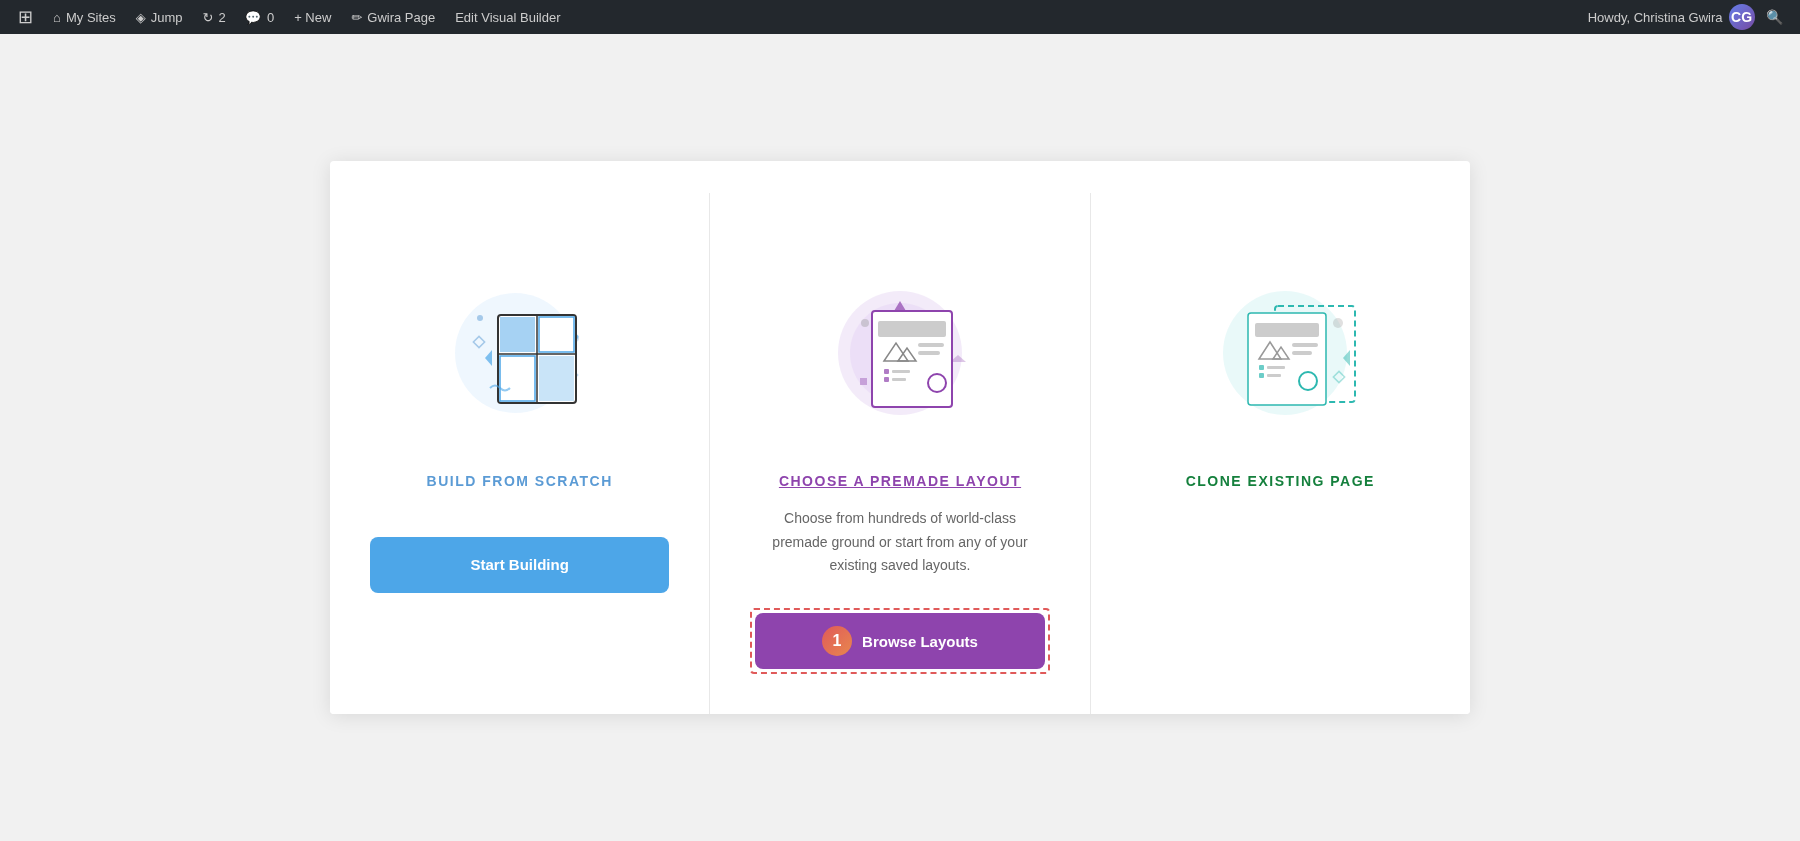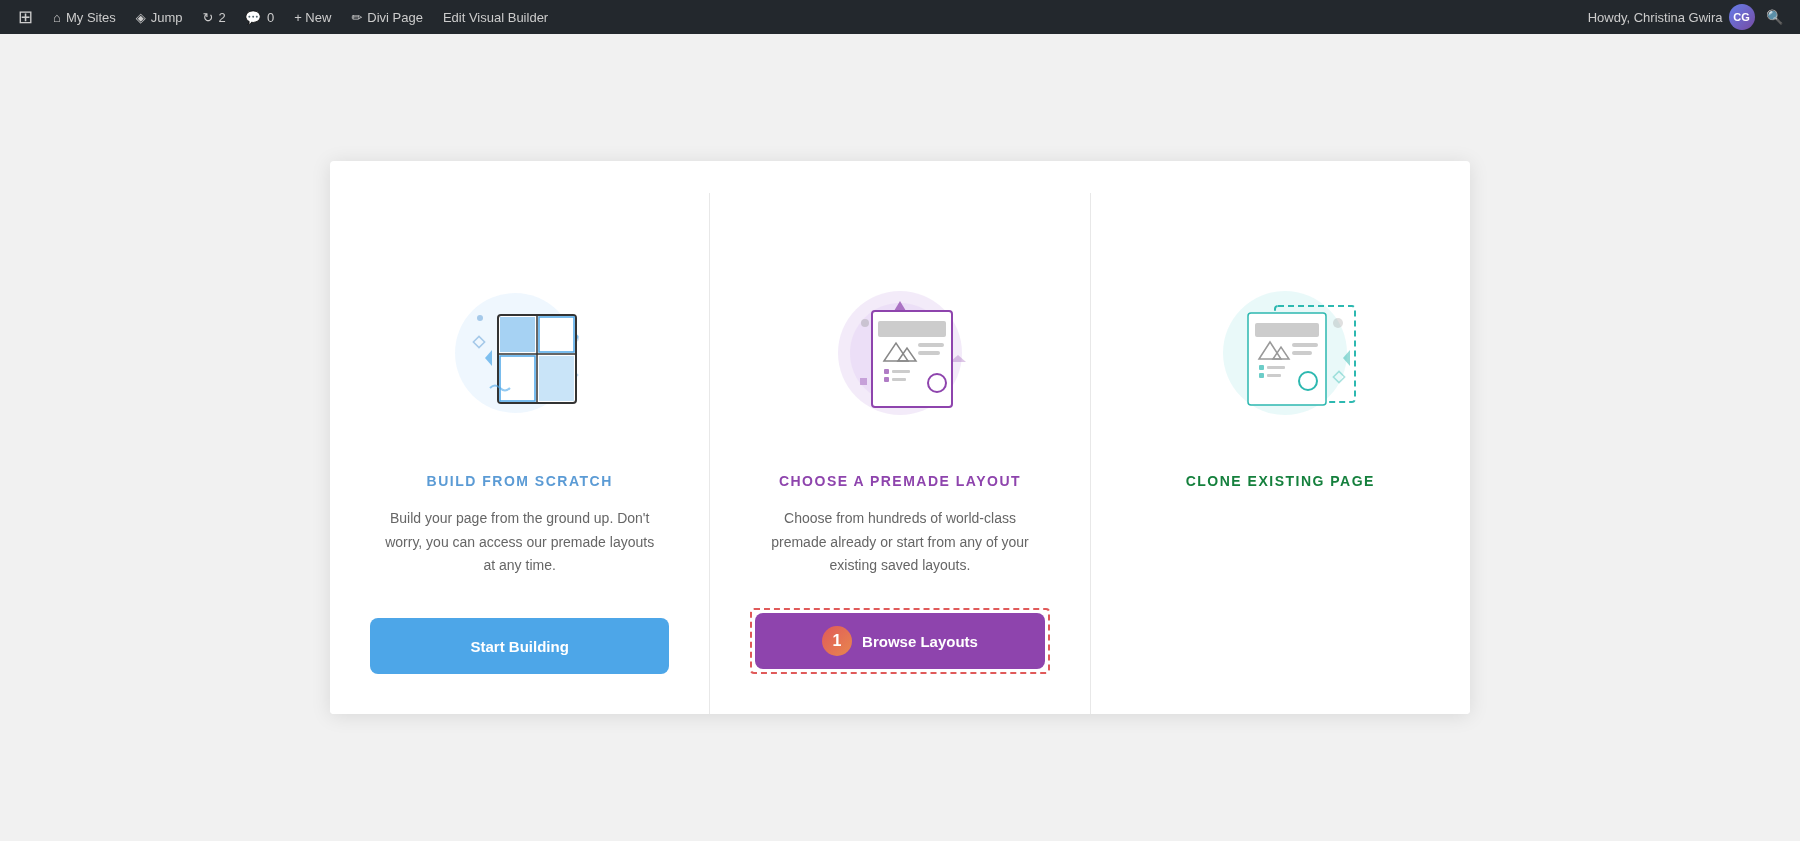--- a/index.html
+++ b/index.html
@@ -15,21 +15,21 @@
     .admin-bar-item {
       display: flex; align-items: center; gap: 5px;
       padding: 0 8px; height: 34px; cursor: pointer;
       color: #ccc; text-decoration: none; white-space: nowrap;
     }
     .admin-bar-right { margin-left: auto; display: flex; align-items: center; gap: 6px; color: #ccc; font-size: 13px; text-align: right; }
     .avatar-circle {
       width: 26px; height: 26px; border-radius: 50%;
       background: linear-gradient(135deg, #667eea, #764ba2);
       display: flex; align-items: center; justify-content: center;
-      color: white; font-size: 11px; font-weight: bold;
+      color: white; font-size: 14px; font-weight: bold;
     }
     .search-icon-btn { color: #ccc; cursor: pointer; font-size: 14px; padding: 4px 6px; }
 
     
     .page-content {
       background: #f1f1f1;
       min-height: calc(100vh - 34px);
       display: flex; align-items: center; justify-content: center;
       padding: 40px 20px;
     }
@@ -60,21 +60,21 @@
       margin-bottom: 30px;
       flex-shrink: 0;
     }
 
     .card-title {
       font-size: 14px; font-weight: 700;
       letter-spacing: 1.5px; text-transform: uppercase;
       margin-bottom: 18px; text-align: center;
     }
     .card-title.blue { color: #5b9bd5; }
-    .card-title.purple { color: #8e44ad; }
+    .card-title.purple { color: #8e44ad; text-decoration: underline; }
     .card-title.teal { color: #15803d; }
 
     .card-desc {
       font-size: 14px; color: #666; line-height: 1.7;
       text-align: center; max-width: 280px;
       flex: 1;
     }
 
     .card-btn-area {
       margin-top: 30px; width: 100%;
@@ -128,21 +128,21 @@
   </div>
   <div class="admin-bar-item">
     <span>💬</span>
     <span>0</span>
   </div>
   <div class="admin-bar-item">
     <span>+ New</span>
   </div>
   <div class="admin-bar-item">
     <span>✏</span>
-    <span>Divi Page</span>
+    <span>Gwira Page</span>
   </div>
   <div class="admin-bar-item">
     <span>Edit Visual Builder</span>
   </div>
   <div class="admin-bar-right">
     <span>Howdy, Christina Gwira</span>
     <div class="avatar-circle">CG</div>
     <span class="search-icon-btn">🔍</span>
   </div>
 </div>
@@ -172,21 +172,20 @@
 
           <rect x="80" y="74" width="35" height="35" fill="#4da6e8" opacity="0.5"></rect>
           <rect x="119" y="113" width="35" height="45" fill="#4da6e8" opacity="0.3"></rect>
           <rect x="80" y="113" width="35" height="45" fill="none" stroke="#4da6e8" stroke-width="1.5"></rect>
           <rect x="119" y="74" width="35" height="35" fill="none" stroke="#4da6e8" stroke-width="1.5"></rect>
 
           <path d="M70 145 Q75 140 80 145 Q85 150 90 145" fill="none" stroke="#4da6e8" stroke-width="2" opacity="0.6"></path>
         </svg>
       </div>
       <div class="card-title blue">BUILD FROM SCRATCH</div>
-      <p class="card-desc">Build your page from the ground up. Don't worry, you can access our premade layouts at any time.</p>
       <div class="card-btn-area">
         <button class="btn btn-blue">
           <span>Start Building</span>
         </button>
       </div>
     </div>
 
     <div class="card">
       <div class="card-illustration">
         <svg width="200" height="200" viewBox="0 0 200 200">
@@ -212,21 +211,21 @@
 
           <rect x="84" y="126" width="5" height="5" rx="1" fill="#8e44ad" opacity="0.7"></rect>
           <rect x="92" y="127" width="18" height="3" rx="1" fill="#ccc"></rect>
           <rect x="84" y="134" width="5" height="5" rx="1" fill="#8e44ad" opacity="0.7"></rect>
           <rect x="92" y="135" width="14" height="3" rx="1" fill="#ccc"></rect>
 
           <circle cx="137" cy="140" r="9" fill="none" stroke="#8e44ad" stroke-width="2"></circle>
         </svg>
       </div>
       <div class="card-title purple">CHOOSE A PREMADE LAYOUT</div>
-      <p class="card-desc">Choose from hundreds of world-class premade already or start from any of your existing saved layouts.</p>
+      <p class="card-desc">Choose from hundreds of world-class premade ground or start from any of your existing saved layouts.</p>
       <div class="card-btn-area">
         <div class="btn-browse-wrapper">
           <button class="btn btn-purple">
             <span class="btn-badge">1</span>
             <span>Browse Layouts</span>
           </button>
         </div>
       </div>
     </div>
 

